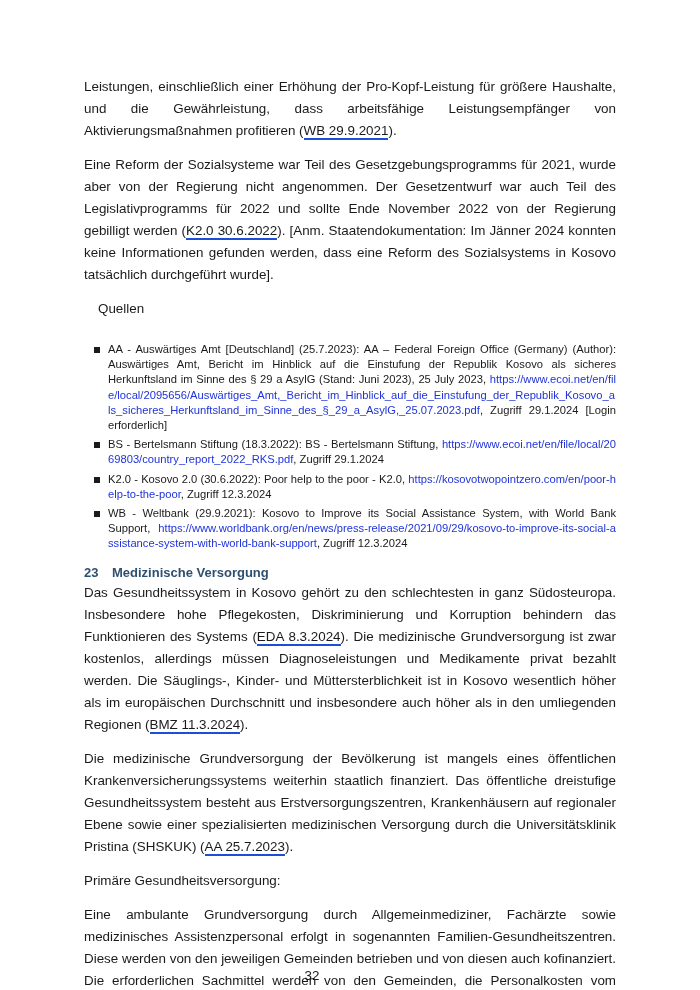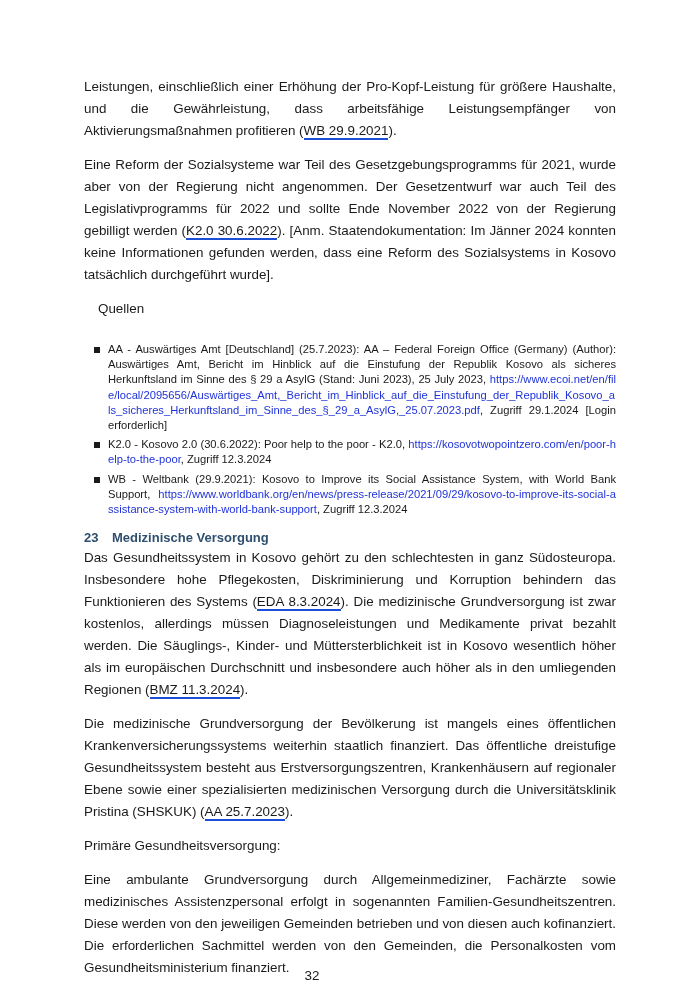--- a/index.html
+++ b/index.html
@@ -100,20 +100,21 @@
 <div class="page">
   <div id="top-paragraphs">
       <p class="body"><span>Leistungen, einschließlich einer Erhöhung der Pro-Kopf-Leistung für größere Haushalte, und die Gewährleistung, dass arbeitsfähige Leistungsempfänger von Aktivierungsmaßnahmen profitieren (</span><a class="cite">WB 29.9.2021</a><span>).</span></p>
       <p class="body"><span>Eine Reform der Sozialsysteme war Teil des Gesetzgebungsprogramms für 2021, wurde aber von der Regierung nicht angenommen. Der Gesetzentwurf war auch Teil des Legislativprogramms für 2022 und sollte Ende November 2022 von der Regierung gebilligt werden (</span><a class="cite">K2.0 30.6.2022</a><span>). [Anm. Staatendokumentation: Im Jänner 2024 konnten keine Informationen gefunden werden, dass eine Reform des Sozialsystems in Kosovo tatsächlich durchgeführt wurde].</span></p>
     </div>
 
   <div class="sources-label">Quellen</div>
 
   <ul class="sources" id="sources-list">
       <li><span class="bullet"></span><span>AA - Auswärtiges Amt [Deutschland] (25.7.2023): AA – Federal Foreign Office (Germany) (Author): Auswärtiges Amt, Bericht im Hinblick auf die Einstufung der Republik Kosovo als sicheres Herkunftsland im Sinne des § 29 a AsylG (Stand: Juni 2023), 25 July 2023, </span><a class="src-link">https://www.ecoi.net/en/file/local/2095656/Auswärtiges_Amt,_Bericht_im_Hinblick_auf_die_Einstufung_der_Republik_Kosovo_als_sicheres_Herkunftsland_im_Sinne_des_§_29_a_AsylG,_25.07.2023.pdf</a><span>, Zugriff 29.1.2024 [Login erforderlich]</span></li>
+      <li><span class="bullet"></span><span>BS - Bertelsmann Stiftung (18.3.2022): BS - Bertelsmann Stiftung, </span><a class="src-link">https://www.ecoi.net/en/file/local/2069803/country_report_2022_RKS.pdf</a><span>, Zugriff 29.1.2024</span></li>
       <li><span class="bullet"></span><span>K2.0 - Kosovo 2.0 (30.6.2022): Poor help to the poor - K2.0, </span><a class="src-link">https://kosovotwopointzero.com/en/poor-help-to-the-poor</a><span>, Zugriff 12.3.2024</span></li>
       <li><span class="bullet"></span><span>WB - Weltbank (29.9.2021): Kosovo to Improve its Social Assistance System, with World Bank Support, </span><a class="src-link">https://www.worldbank.org/en/news/press-release/2021/09/29/kosovo-to-improve-its-social-assistance-system-with-world-bank-support</a><span>, Zugriff 12.3.2024</span></li>
     </ul>
 
   <h2 class="section-heading">
     <span class="num">23</span><span>Medizinische Versorgung</span>
   </h2>
 
   <div id="section-paragraphs">
       <p class="body"><span>Das Gesundheitssystem in Kosovo gehört zu den schlechtesten in ganz Südosteuropa. Insbesondere hohe Pflegekosten, Diskriminierung und Korruption behindern das Funktionieren des Systems (</span><a class="cite">EDA 8.3.2024</a><span>). Die medizinische Grundversorgung ist zwar kostenlos, allerdings müssen Diagnoseleistungen und Medikamente privat bezahlt werden. Die Säuglings-, Kinder- und Müttersterblichkeit ist in Kosovo wesentlich höher als im europäischen Durchschnitt und insbesondere auch höher als in den umliegenden Regionen (</span><a class="cite">BMZ 11.3.2024</a><span>).</span></p>

